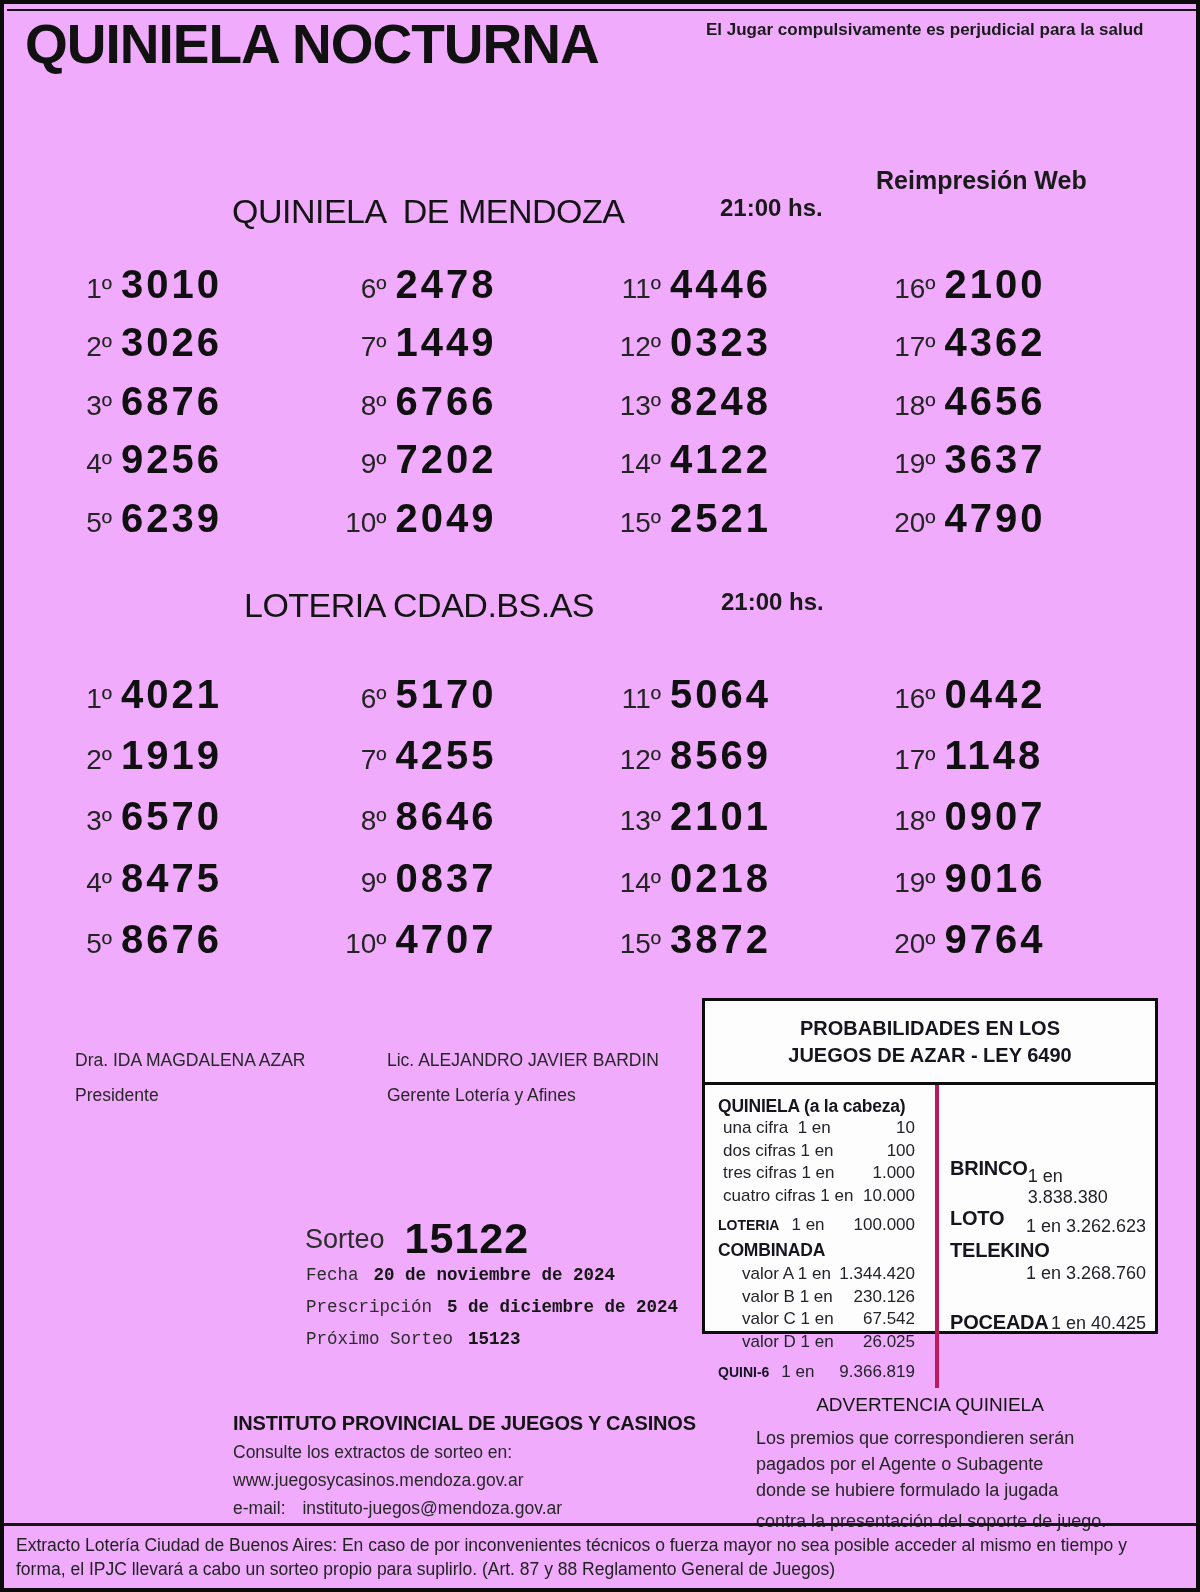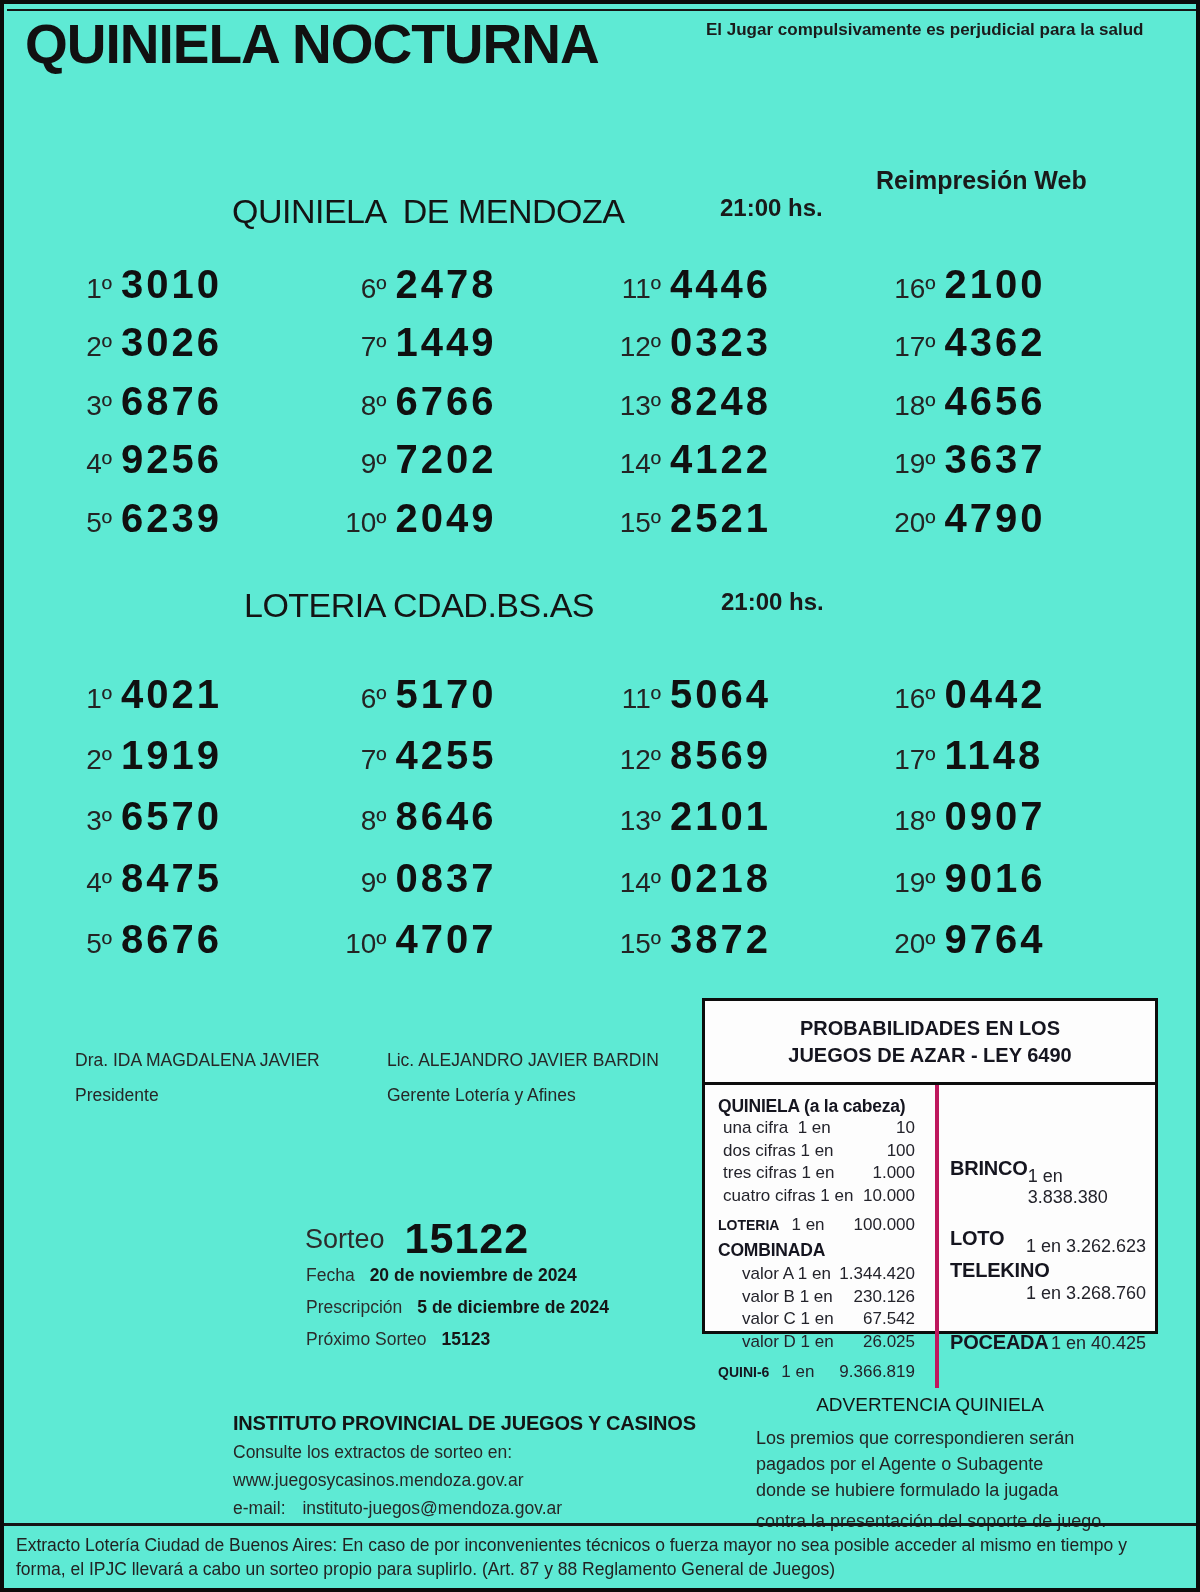--- a/index.html
+++ b/index.html
@@ -1,17 +1,17 @@
 <!DOCTYPE html>
 <html><head>
 <meta charset="utf-8">
 <style>
   html,body { margin:0; padding:0; background:#ffffff; }
   .page {
-    position:relative; width:1200px; height:1592px; background:#5eead4;
+    position:relative; width:1200px; height:1592px; background:#f0abfc;
     border:4px solid #0b0b0b; box-sizing:border-box; overflow:hidden;
     font-family:"Liberation Sans","DejaVu Sans",sans-serif; color:#1a1a1a;
   }
   .top-rule { position:absolute; left:3px; right:0; top:5px; height:2px; background:#151515; }
   .bottom-rule { position:absolute; left:0; right:0; top:1519px; height:3px; background:#151515; }
 
   .main-title { position:absolute; left:21px; top:8px; font-size:55px; font-weight:700;
     letter-spacing:-1px; white-space:pre; color:#111; }
   .health-warning { position:absolute; left:702px; top:16px; width:465px; font-size:17px;
     font-weight:700; color:#1b1b1b; }
@@ -34,21 +34,21 @@
 
   .sig { position:absolute; font-size:17.5px; color:#272727; }
   .sig-0 { left:71px; top:1046px; }
   .sig-1 { left:383px; top:1046px; }
   .sig .role { margin-top:14px; }
 
   .sorteo-row { position:absolute; left:301px; top:1210px; display:flex; align-items:flex-start; }
   .sorteo-label { font-size:27px; color:#2c2c2c; margin-top:10px; }
   .sorteo-number { font-size:43px; font-weight:700; margin-left:20px; letter-spacing:1px; color:#101010; }
   .info-rows { position:absolute; left:302px; top:1262px; font-size:17.5px; }
-  .info-row { display:flex; margin-bottom:13px; line-height:19px; }
+  .info-row { display:flex; margin-bottom:13px; line-height:19px;font-family:Liberation Mono, monospace; }
   .info-label { color:#2c2c2c; }
   .info-value { font-weight:700; margin-left:15px; color:#161616; }
 
   .prob-box { position:absolute; left:698px; top:994px; width:456px; height:336px;
     border:3px solid #0d0d0d; box-sizing:border-box; background:#fdfdfd; }
   .prob-header { height:84px; box-sizing:border-box; border-bottom:3px solid #0d0d0d;
     display:flex; flex-direction:column; justify-content:center; text-align:center;
     font-weight:700; font-size:20px; line-height:27px; color:#15151f; }
   .prob-body { display:flex; height:303px; }
   .prob-left { width:234px; flex:none; box-sizing:border-box; border-right:4px solid #be185d;
@@ -63,21 +63,21 @@
   .pl-inline .v { margin-left:auto; }
   .pl-header2 { margin-top:5px; }
   .combi .pl-row { padding-left:24px; }
   .combi { margin-top:2px; }
   .quini { margin-top:9px; }
   .prob-right { flex:1; padding:0 9px 0 11px; }
   .game-row { display:flex; justify-content:space-between; align-items:baseline; }
   .g-name { font-weight:700; font-size:20px; letter-spacing:-0.2px; color:#15151f; }
   .g-val { font-size:18px; color:#23232b; }
   .prob-right .game-row:nth-child(1) { margin-top:72px; }
-  .prob-right .game-row:nth-child(2) { margin-top:26px; }
+  .prob-right .game-row:nth-child(2) { margin-top:6px; }
   .prob-right .game-row:nth-child(1) .g-val,
   .prob-right .game-row:nth-child(2) .g-val { position:relative; top:7px; }
   .prob-right .game-row:nth-child(3) { display:block; margin-top:9px; }
   .prob-right .game-row:nth-child(3) .g-val { display:block; text-align:right; margin-top:1px; }
   .prob-right .game-row:nth-child(4) { margin-top:27px; }
 
   .advertencia { position:absolute; left:698px; top:1390px; width:456px; }
   .adv-title { text-align:center; font-weight:400; font-size:19px; color:#141414; }
   .adv-lines { margin-top:9px; padding-left:54px; font-size:18px; line-height:26px; color:#242424; }
   .adv-line:last-child { margin-top:5px; }
@@ -264,21 +264,21 @@
       <span class="pos">19º</span>
       <span class="num">9016</span>
     </div>
       <div class="cell">
       <span class="pos">20º</span>
       <span class="num">9764</span>
     </div>
     </div>
 
   <div class="sig sig-0">
-    <div class="name">Dra. IDA MAGDALENA JAVIER</div>
+    <div class="name">Dra. IDA MAGDALENA AZAR</div>
     <div class="role">Presidente</div>
   </div>
   <div class="sig sig-1">
     <div class="name">Lic. ALEJANDRO JAVIER BARDIN</div>
     <div class="role">Gerente Lotería y Afines</div>
   </div>
 
   <div class="sorteo-row">
     <span class="sorteo-label">Sorteo</span>
     <span class="sorteo-number">15122</span>

